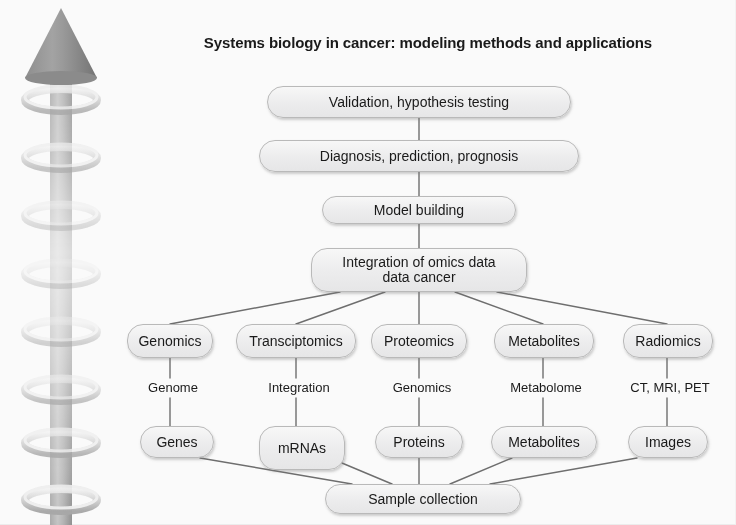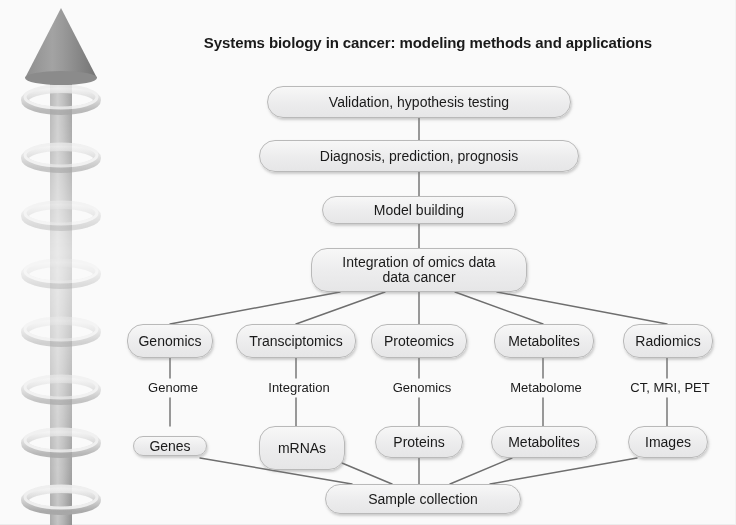--- a/index.html
+++ b/index.html
@@ -199,21 +199,21 @@
   <div class="node" style="left:371px;top:324px;width:96px;height:34px;">Proteomics</div>
   <div class="node" style="left:494px;top:324px;width:100px;height:34px;">Metabolites</div>
   <div class="node" style="left:623px;top:324px;width:90px;height:34px;">Radiomics</div>
 
   <div class="edge-label" style="left:120px;top:380px;width:100px;">Genome</div>
   <div class="edge-label" style="left:234px;top:380px;width:124px;">Integration</div>
   <div class="edge-label" style="left:369px;top:380px;width:100px;">Genomics</div>
   <div class="edge-label" style="left:483px;top:380px;width:120px;">Metabolome</div>
   <div class="edge-label" style="left:607px;top:380px;width:120px;">CT, MRI, PET</div>
 
-  <div class="node" style="left:133px;top:426px;width:74px;height:20px;margin-top:10px;">Genes</div>
+  <div class="node" style="left:140px;top:426px;width:74px;height:32px;">Genes</div>
   <div class="node" style="left:259px;top:426px;width:86px;height:44px;">mRNAs</div>
   <div class="node" style="left:375px;top:426px;width:88px;height:32px;">Proteins</div>
   <div class="node" style="left:491px;top:426px;width:106px;height:32px;">Metabolites</div>
   <div class="node" style="left:628px;top:426px;width:80px;height:32px;">Images</div>
 
   <div class="node" style="left:325px;top:484px;width:196px;height:30px;">Sample collection</div>
 
 </div>
 
 </body></html>

